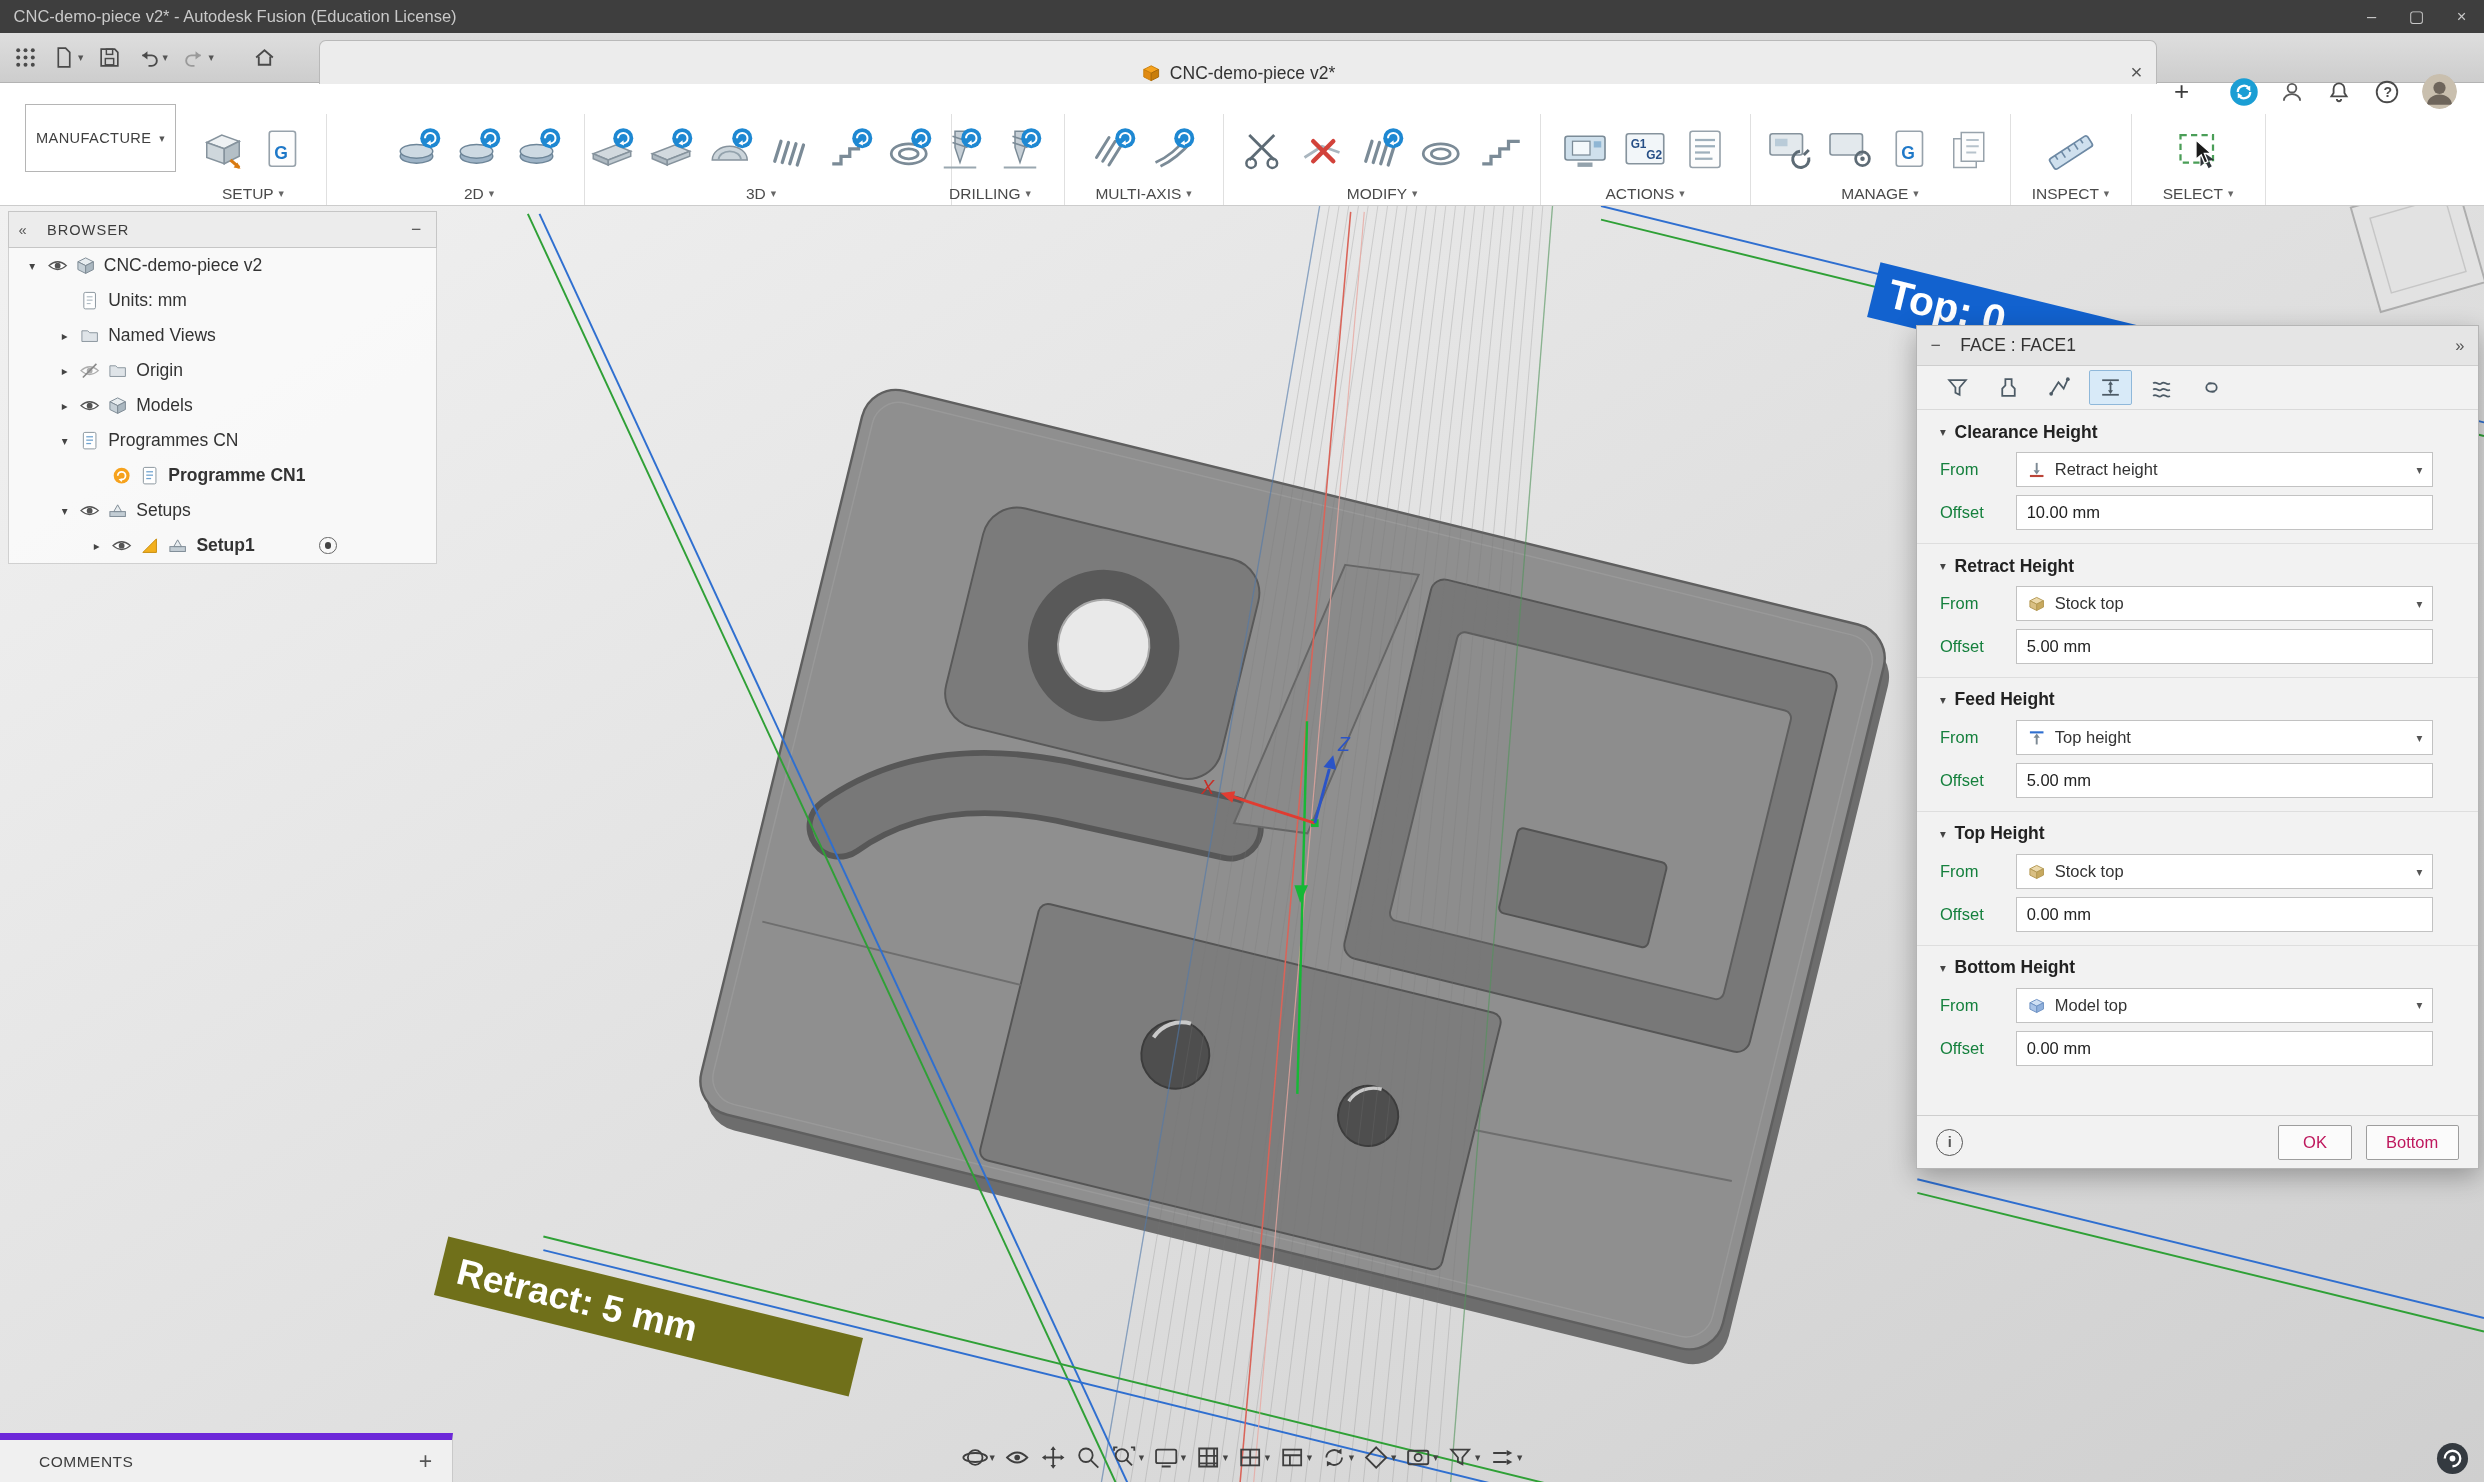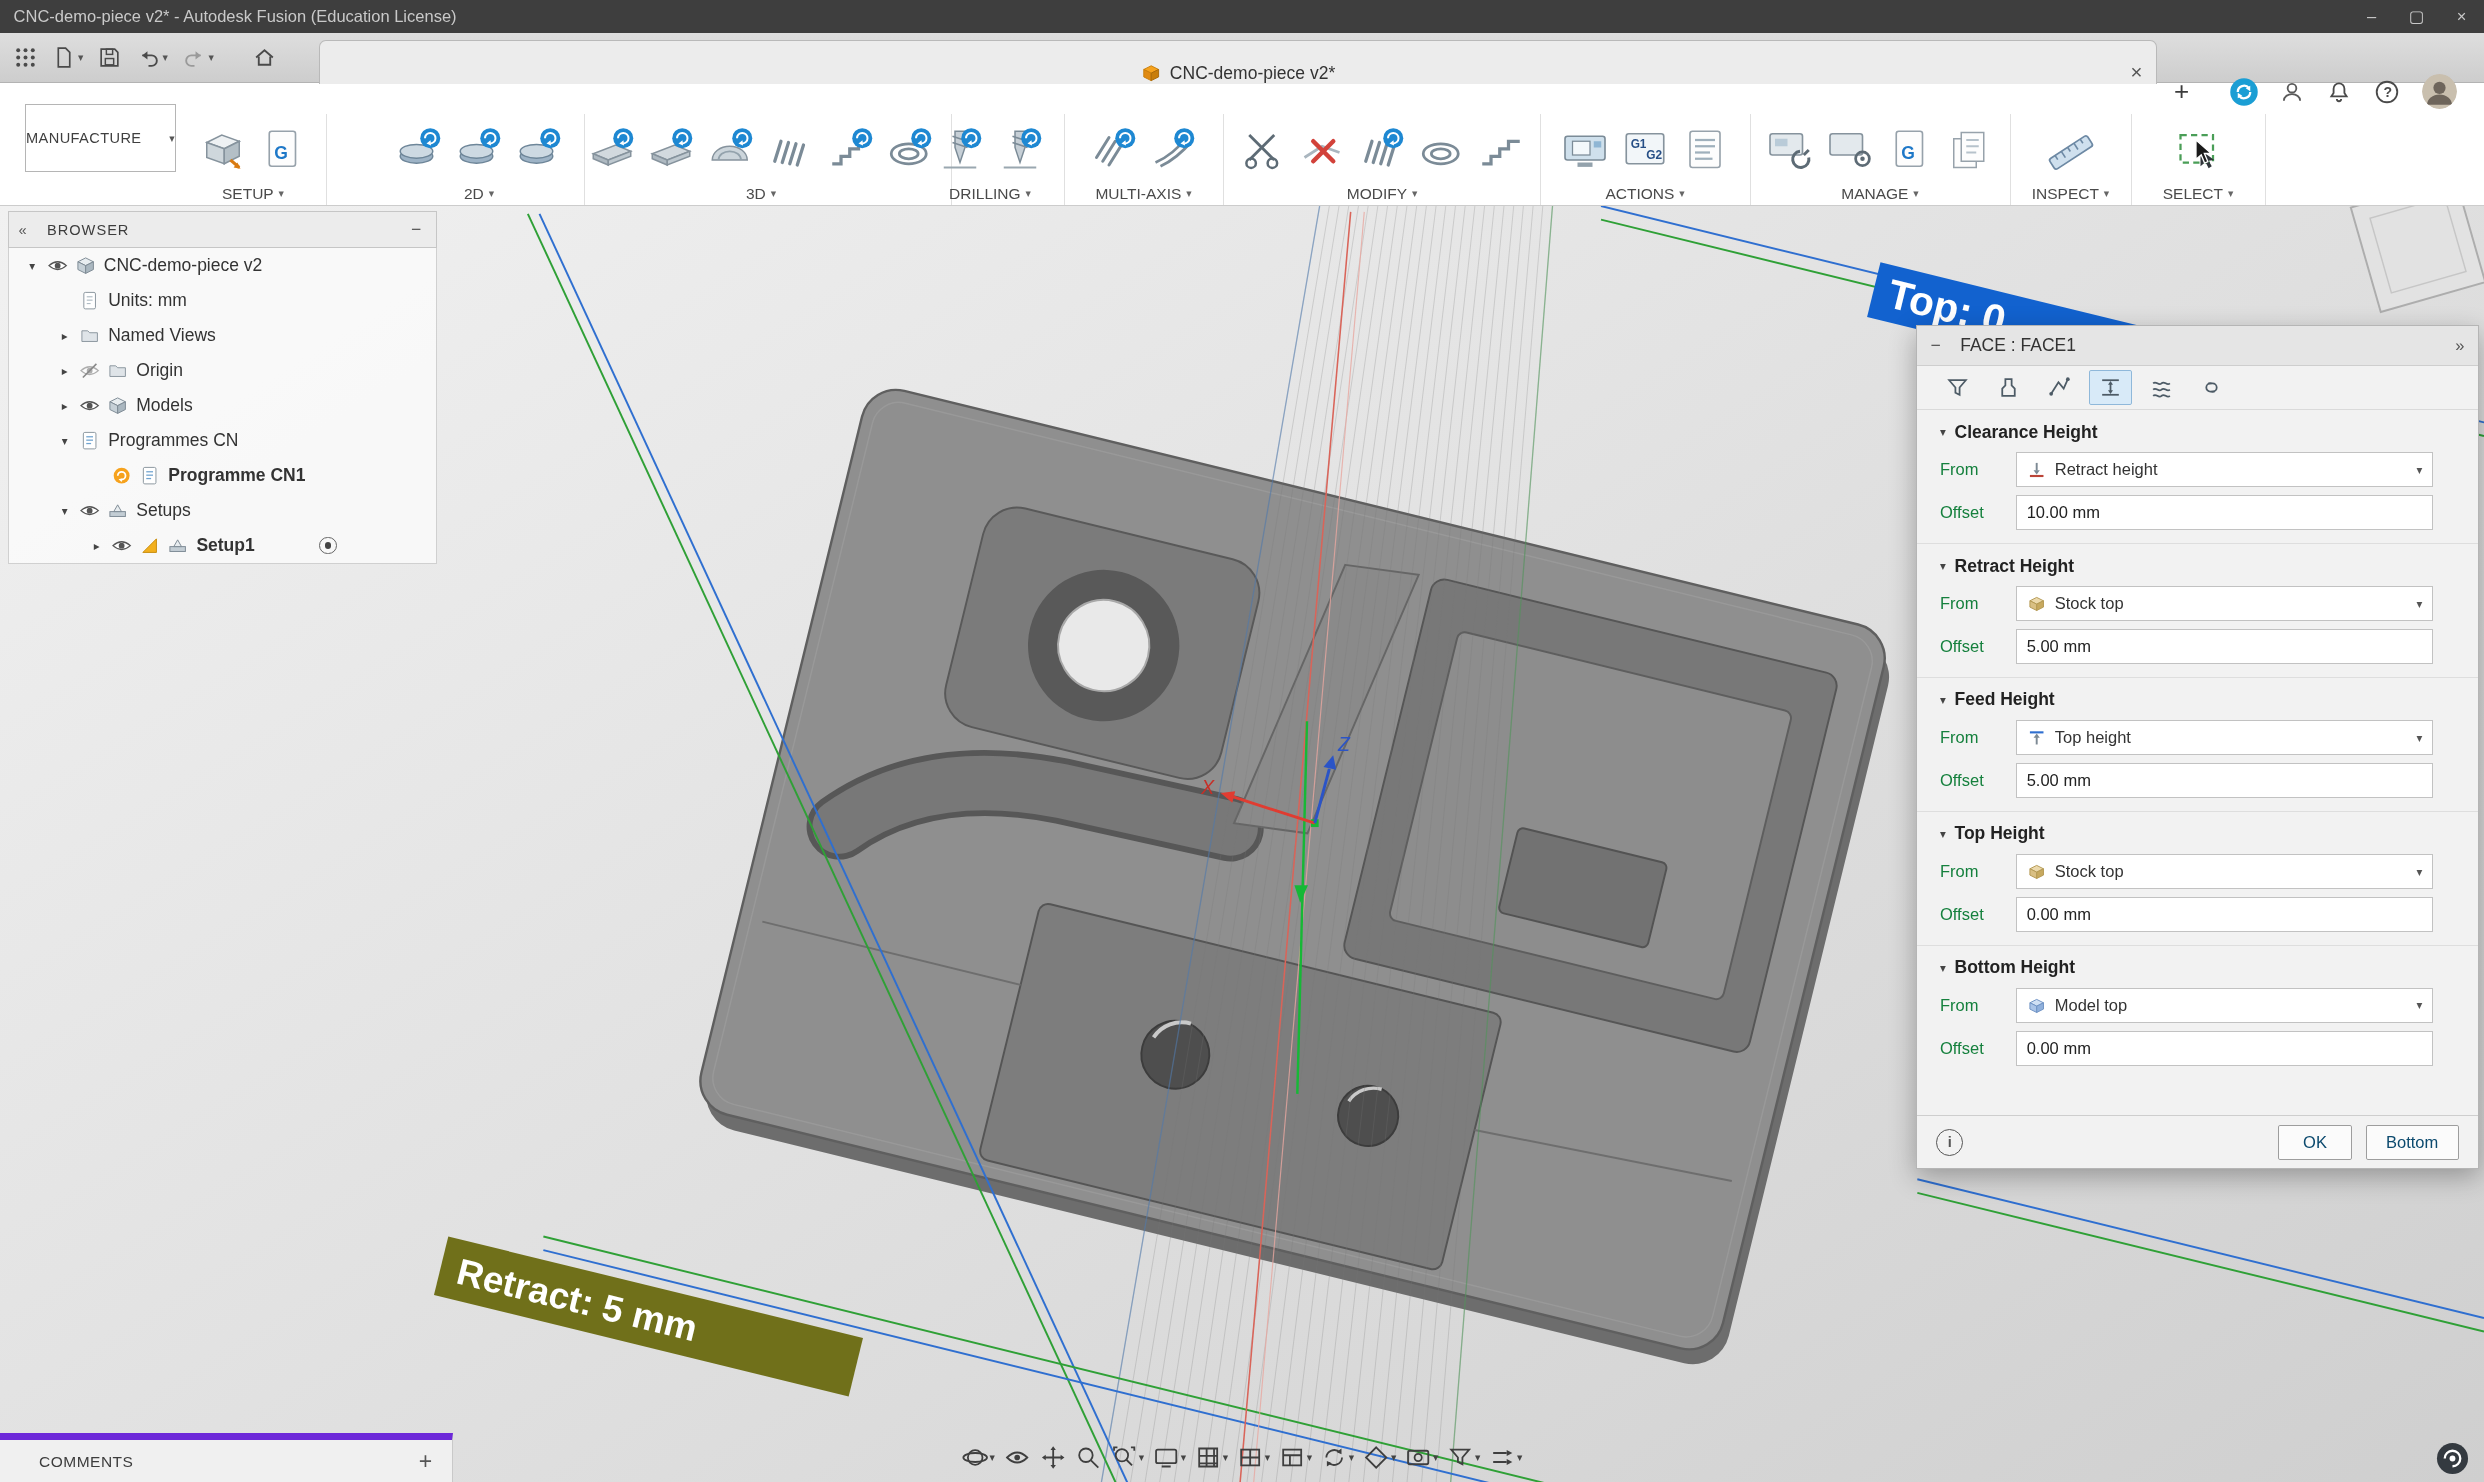--- a/index.html
+++ b/index.html
@@ -30,21 +30,21 @@
   #tb-plus{left:2166px;font-size:26px;color:#3c3c3c;}
   #tb-job{left:2228px;}
   #tb-person{left:2276px;}
   #tb-bell{left:2323px;}
   #tb-help{left:2371px;}
   #tb-avatar{left:2422px;width:35px;height:35px;top:41px;border-radius:50%;overflow:hidden;}
 
   
   #ribbon{position:absolute;top:82px;left:0;right:0;height:123px;background:#ffffff;border-bottom:1px solid #cccccc;z-index:9;}
   #workspace-btn{position:absolute;left:25px;top:22px;width:149px;height:66px;background:#fff;
-                 border:1px solid #b5b5b5;display:flex;align-items:center;justify-content:space-between;
+                 border:1px solid #b5b5b5;display:flex;align-items:center;justify-content:center;
                  font-size:14.6px;color:#3f3f3f;letter-spacing:0.4px;gap:7.8px;}
   #workspace-btn .caret{font-size:10.7px;color:#555;}
   #ribbon-tabs{position:absolute;left:202px;top:0;height:32px;display:flex;gap:54px;align-items:stretch;}
   .rtab{display:flex;align-items:center;font-size:17.5px;color:#414141;letter-spacing:0.4px;padding:0 3.9px;border-bottom:2.9px solid transparent;}
   .rtab.active{border-bottom-color:#4a4a4a;color:#1f1f1f;}
   #ribbon-groups{position:absolute;left:0;top:32px;height:91px;right:0;}
   .rgroup{position:absolute;top:0;height:91px;border-right:1px solid #e0e0e0;display:flex;flex-direction:column;align-items:center;}
   .rgroup .gicons{flex:1;display:flex;align-items:center;justify-content:center;gap:9.7px;padding-top:3.9px;}
   .rgroup .glabel{height:23px;display:flex;align-items:center;gap:4.9px;font-size:15.5px;color:#4a4a4a;}
   .rgroup .glabel .caret{font-size:10.7px;color:#666;}
@@ -94,21 +94,21 @@
   .srow .slabel{width:76px;color:#15803d;}
   .dd{width:417px;height:35px;background:#fff;border:1px solid #c2c2c2;display:flex;align-items:center;
       padding:0 9.7px;box-sizing:border-box;}
   .dd .ddicon{display:flex;margin-right:8.7px;}
   .dd .ddcaret{margin-left:auto;color:#555;font-size:11.6px;}
   .sinput{width:417px;height:35px;background:#fff;border:1px solid #c2c2c2;box-sizing:border-box;
           padding:0 9.7px;font-size:16.5px;color:#222;font-family:"Liberation Sans",sans-serif;}
   #dlg-footer{height:52px;border-top:1px solid #cecece;display:flex;align-items:center;padding:0 19.4px;}
   #dlg-info{width:25px;height:25px;border:1.6px solid #555;border-radius:50%;display:flex;align-items:center;
             justify-content:center;font-size:14.6px;color:#555;font-weight:bold;}
-  .dbtn{height:33px;background:#fbfbfb;border:1px solid #9d9d9d;border-radius:1.9px;font-size:16.5px;color:#0c4a6e;
+  .dbtn{height:33px;background:#fbfbfb;border:1px solid #9d9d9d;border-radius:1.9px;font-size:16.5px;color:#be185d;
         display:flex;align-items:center;justify-content:center;}
   #btn-ok{margin-left:auto;width:72px;}
   #btn-cancel{margin-left:13.6px;width:91px;}
 
   
   #comments{position:absolute;left:0;bottom:0;width:452px;height:43px;background:#f0f0f0;
             border-top:7px solid #6d28d9;border-right:1px solid #c9c9c9;display:flex;align-items:center;
             z-index:6;font-size:15.5px;color:#3d3d3d;letter-spacing:0.5px;}
   #comments .c-label{margin-left:39px;}
   #comments .c-plus{margin-left:auto;margin-right:19.4px;font-size:23px;color:#555;}

